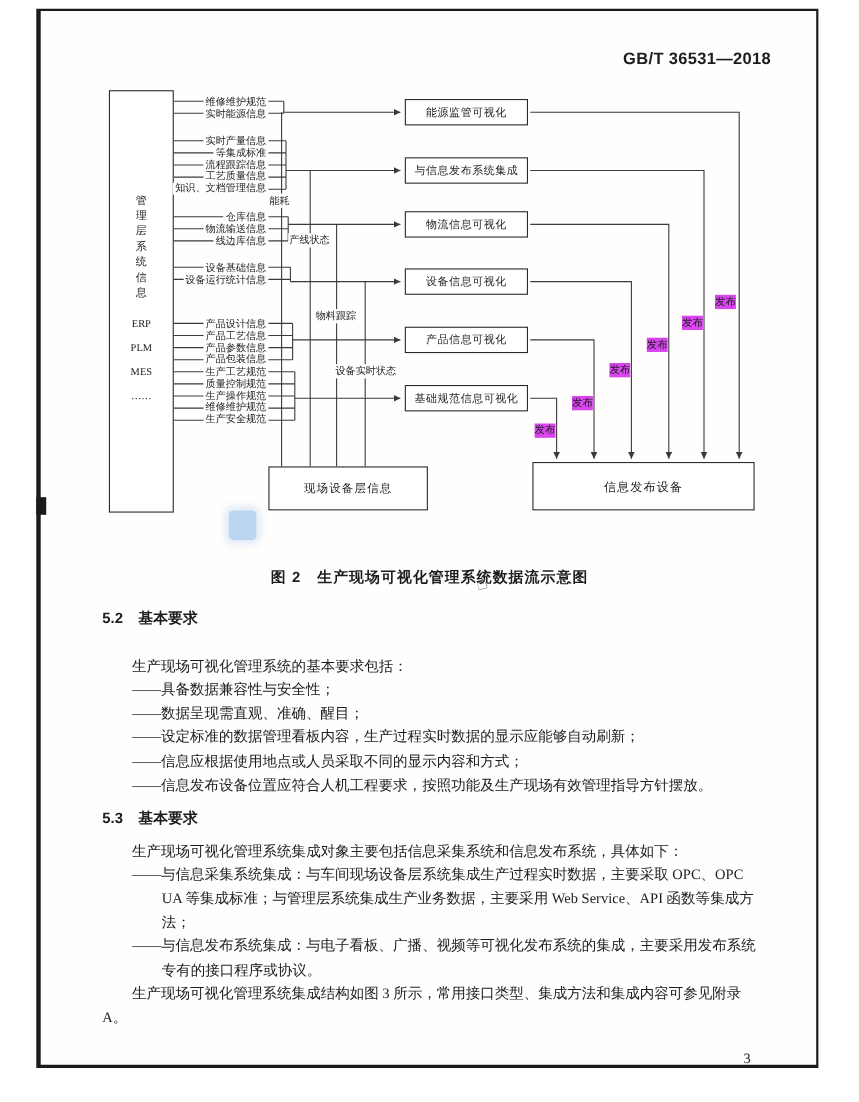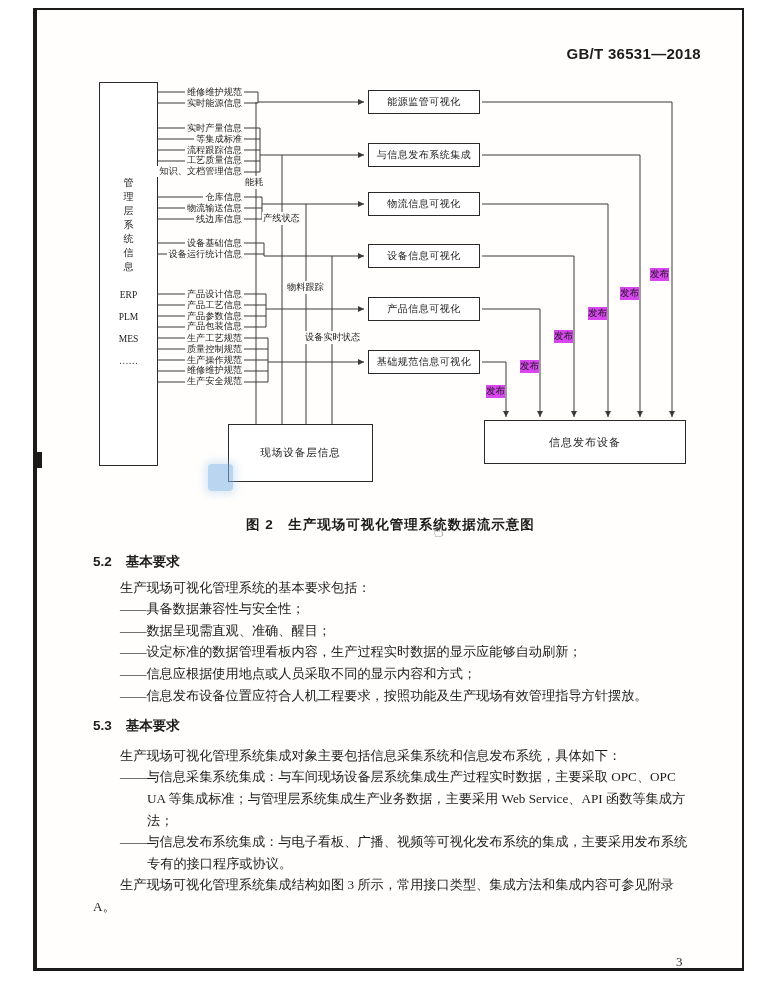--- a/index.html
+++ b/index.html
@@ -49,21 +49,21 @@
   .watermark {
     position:absolute; left:208px; top:464px; width:25px; height:27px; z-index:3;
     background:rgba(130,178,228,.55); border-radius:4px;
     box-shadow:0 0 7px 4px rgba(165,200,238,.35);
   }
   
   .textblock { position:absolute; left:93px; top:551px; width:598px; font-size:13.2px; line-height:21.6px; z-index:2; }
   .sec-head {
     font-family:"Liberation Sans","DejaVu Sans",sans-serif; font-weight:bold; font-size:13.5px;
   }
-  .sec-head.first { margin-bottom:4px; }
+  .sec-head.first { margin-bottom:22px; }
   .sec-head.second { margin-top:9px; margin-bottom:8px; }
   .sec-head .num { margin-right:14px; }
   .p-indent { text-indent:2.05em; }
   .p-dash { padding-left:54px; text-indent:-27px; }
   .page-number { position:absolute; left:676px; top:954px; font-size:13px; }
 </style>
 </head>
 <body>
 
 <div class="scan-frame"></div>
@@ -187,21 +187,21 @@
 <div class="box vizbox" style="top:297px">产品信息可视化</div>
 <div class="box vizbox" style="top:350px">基础规范信息可视化</div>
 
 <div class="publabel" style="left:650px; top:268px">发布</div>
 <div class="publabel" style="left:620px; top:287px">发布</div>
 <div class="publabel" style="left:588px; top:307px">发布</div>
 <div class="publabel" style="left:554px; top:330px">发布</div>
 <div class="publabel" style="left:520px; top:360px">发布</div>
 <div class="publabel" style="left:486px; top:385px">发布</div>
 
-<div class="box bigbox" style="left:228px; top:424px; width:145px; height:58px; font-size:10.5px">现场设备层信息</div>
+<div class="box bigbox" style="left:244px; top:424px; width:145px; height:40px; font-size:10.5px">现场设备层信息</div>
 <div class="box bigbox" style="left:484px; top:420px; width:202px; height:44px">信息发布设备</div>
 
 <div class="watermark"></div>
 <div class="cursor-artifact">☝</div>
 
 <div class="fig-caption">图 2　生产现场可视化管理系统数据流示意图</div>
 
 <div class="textblock">
   <div class="sec-head first">
     <span class="num">5.2</span><span>基本要求</span>

